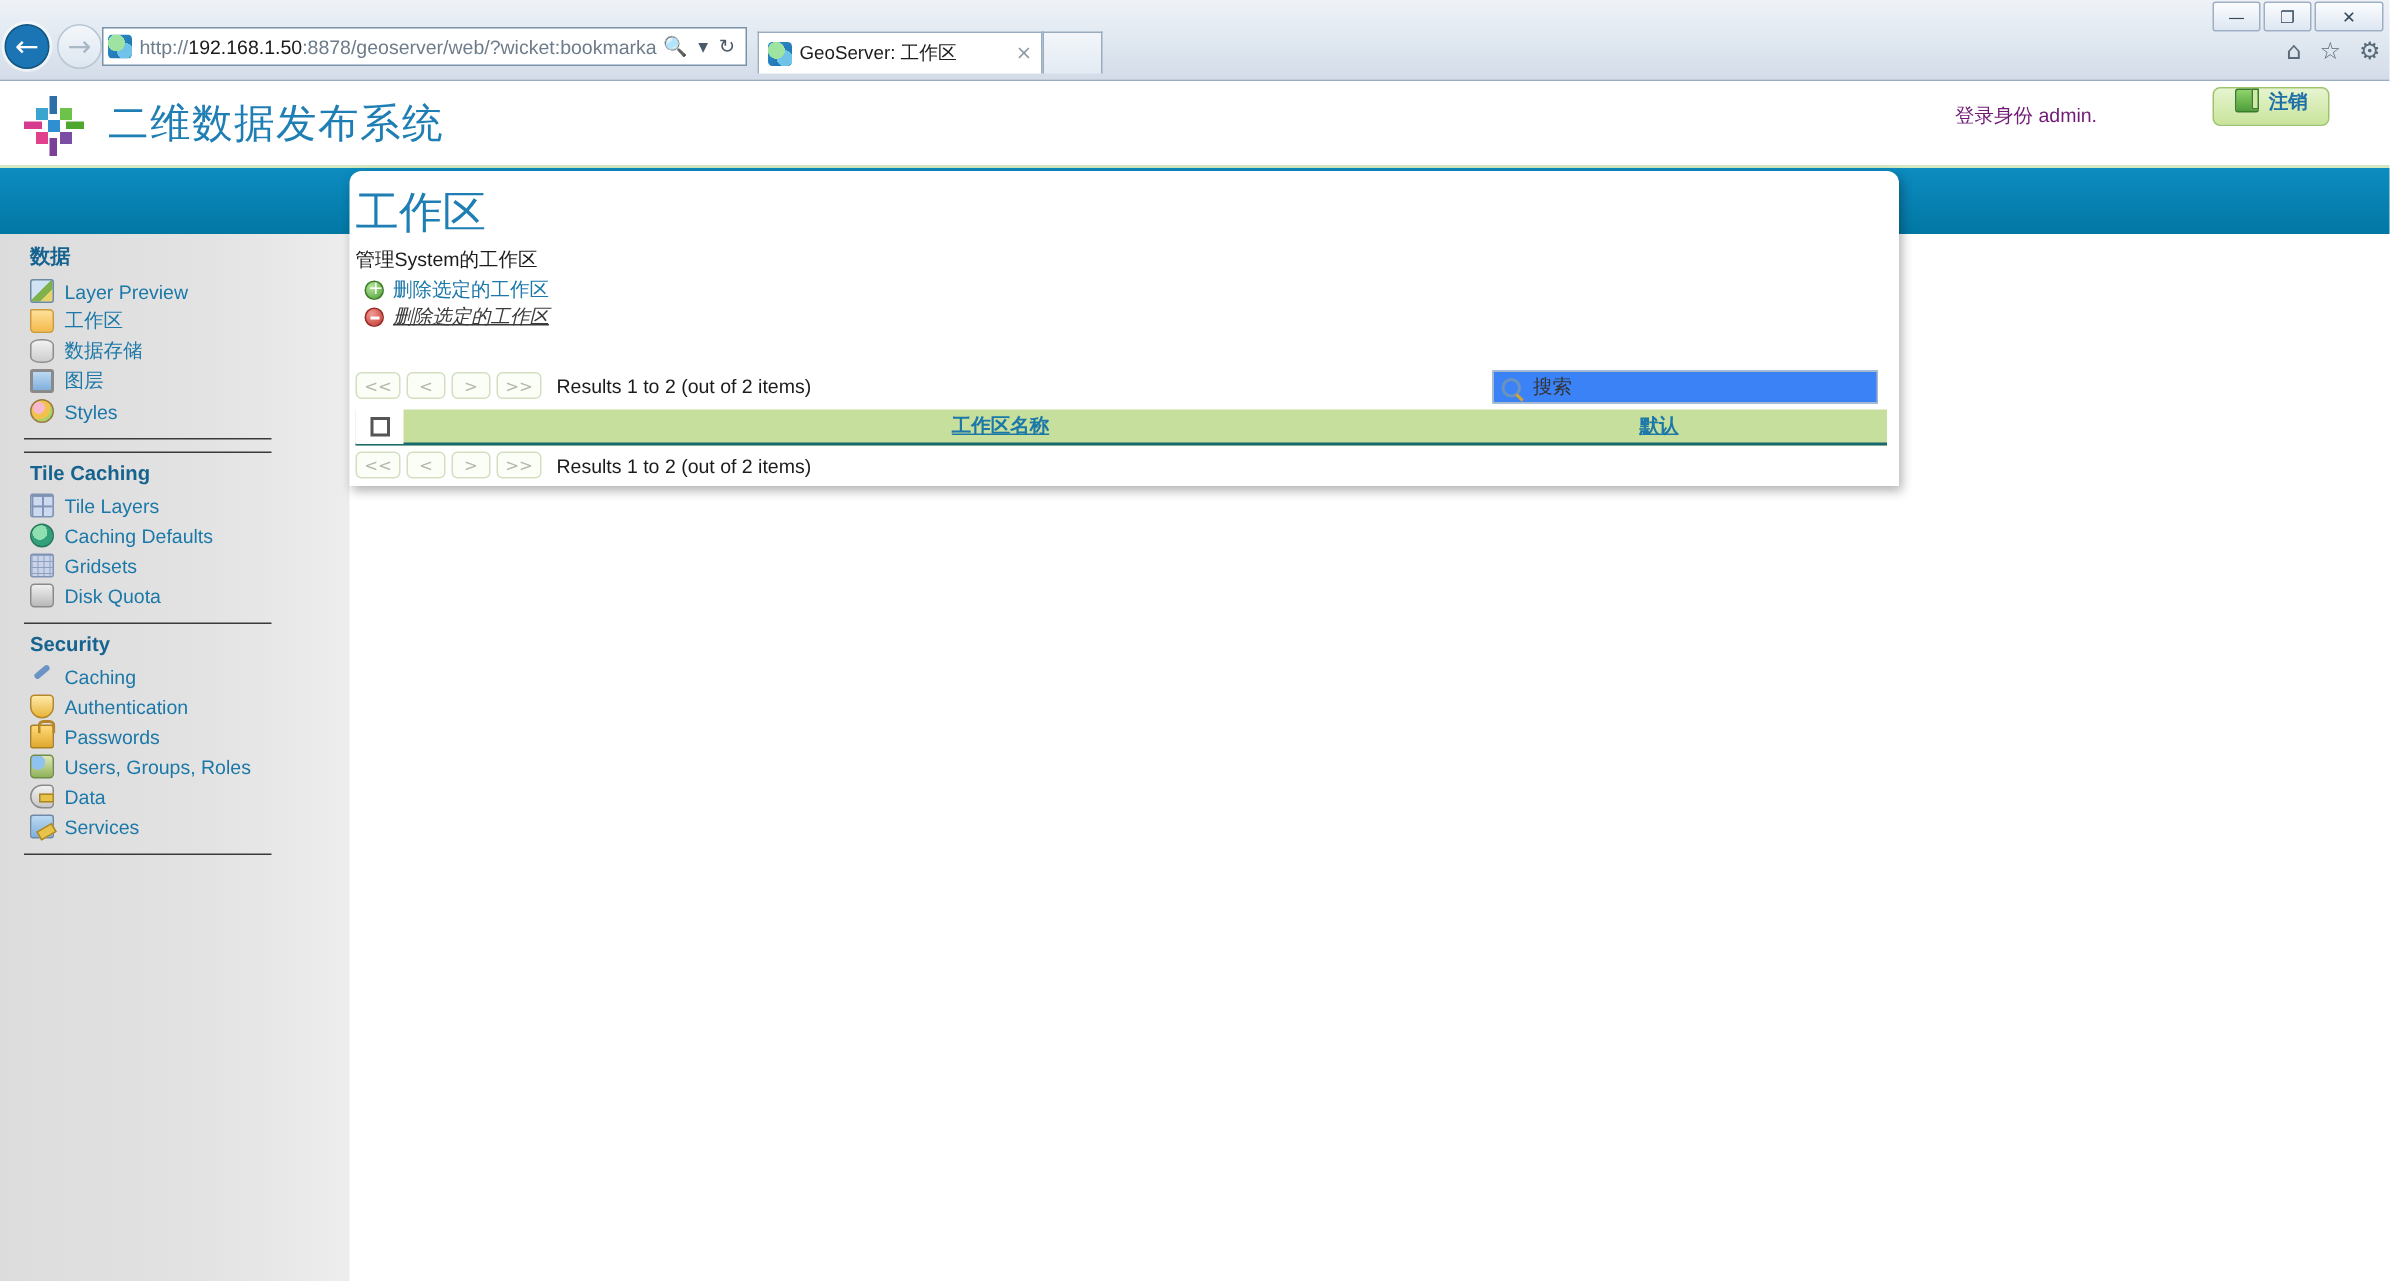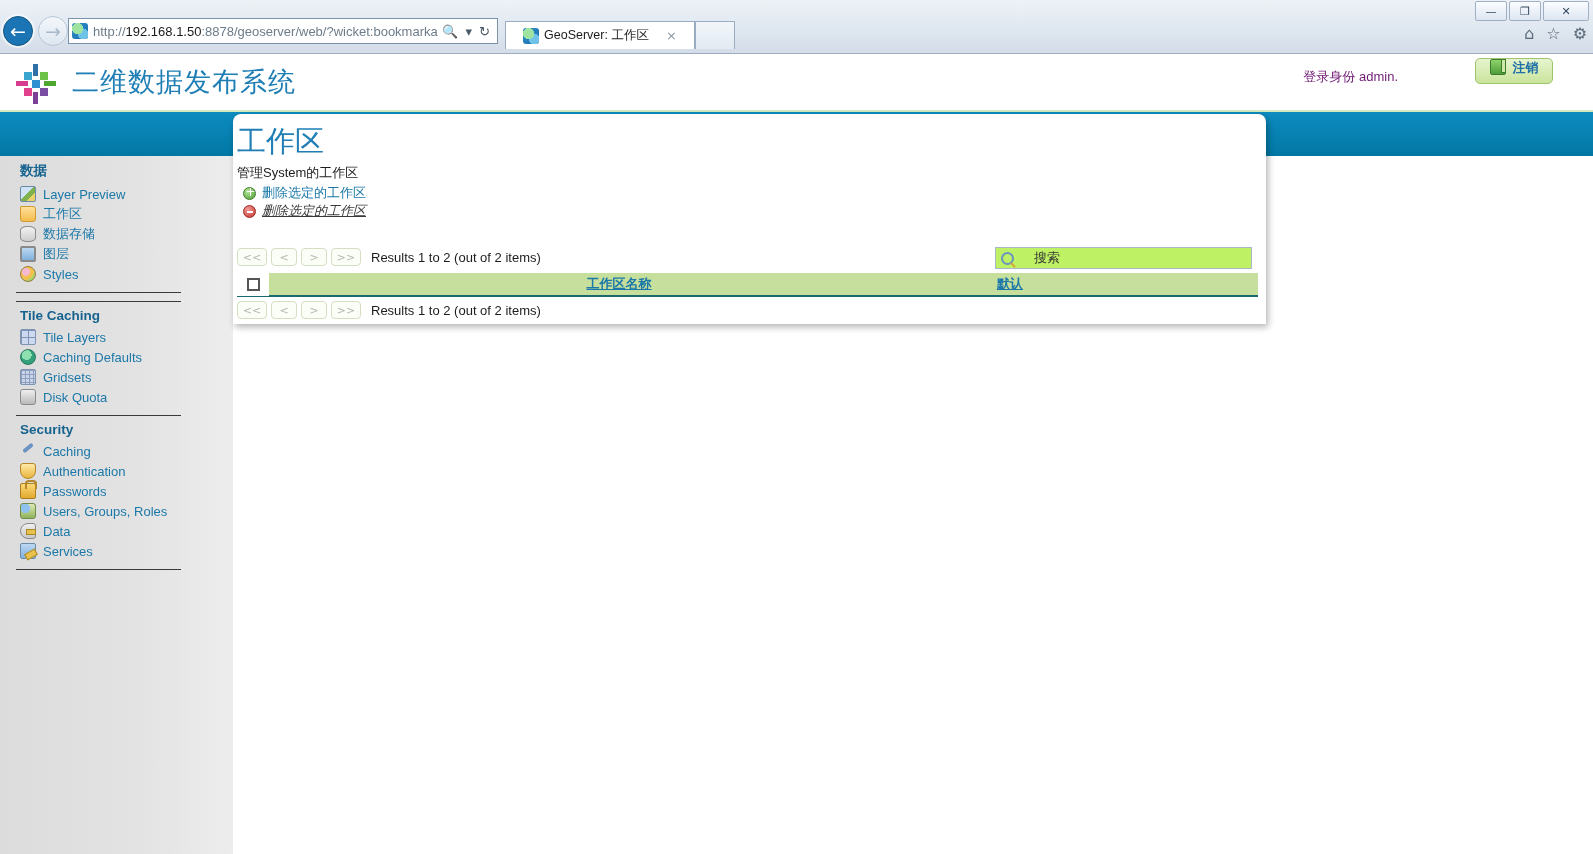--- a/index.html
+++ b/index.html
@@ -109,21 +109,21 @@
     display: flex;
   }
   .tab {
     width: 190px; height: 28px;
     background: #ffffff;
     border: 1px solid #9aadc0;
     border-bottom: none;
     box-sizing: border-box;
     display: flex;
     align-items: center;
-    padding: 0 17px;
+    padding: 0 6px;
     font-size: 12.5px;
     color: #1c1c1c;
   }
   .tab-title { flex: 1; white-space: nowrap; overflow: hidden; }
   .tab-close { color: #8b98a5; font-size: 13px; font-family:"DejaVu Sans",sans-serif; }
   .tab-new {
     width: 40px; height: 28px;
     border: 1px solid #9aadc0;
     border-bottom: none;
     box-sizing: border-box;
@@ -345,26 +345,26 @@
     font-size: 13px;
     color: #1c1c1c;
     margin-left: 6px;
   }
 
   .search-box {
     position: absolute;
     left: 762px; top: 133px;
     width: 257px; height: 22px;
     border: 1px solid #a8b8c6;
-    background: #bef264;
+    background: #3b82f6;
     box-sizing: border-box;
     display: flex;
     align-items: center;
     padding: 0 5px;
-    gap: 20px;
+    gap: 8px;
   }
   .search-icon {
     width: 13px; height: 13px;
     border: 2px solid #6a93c0;
     border-radius: 50%;
     position: relative;
     box-sizing: border-box;
     flex: 0 0 13px;
   }
   .search-icon::after {
@@ -379,20 +379,21 @@
 
   .table-head {
     position: absolute;
     left: 4px; top: 159px;
     width: 1021px; height: 24px;
     background: #c6df9d;
     border-bottom: 2px solid #19696e;
     box-sizing: border-box;
     display: flex;
     align-items: center;
+    gap: 48px;
   }
   .th-check {
     width: 32px; height: 24px;
     background: #ffffff;
     display: flex; align-items: center; justify-content: center;
     flex: 0 0 32px;
   }
   .checkbox {
     width: 13px; height: 13px;
     border: 2px solid #555;

